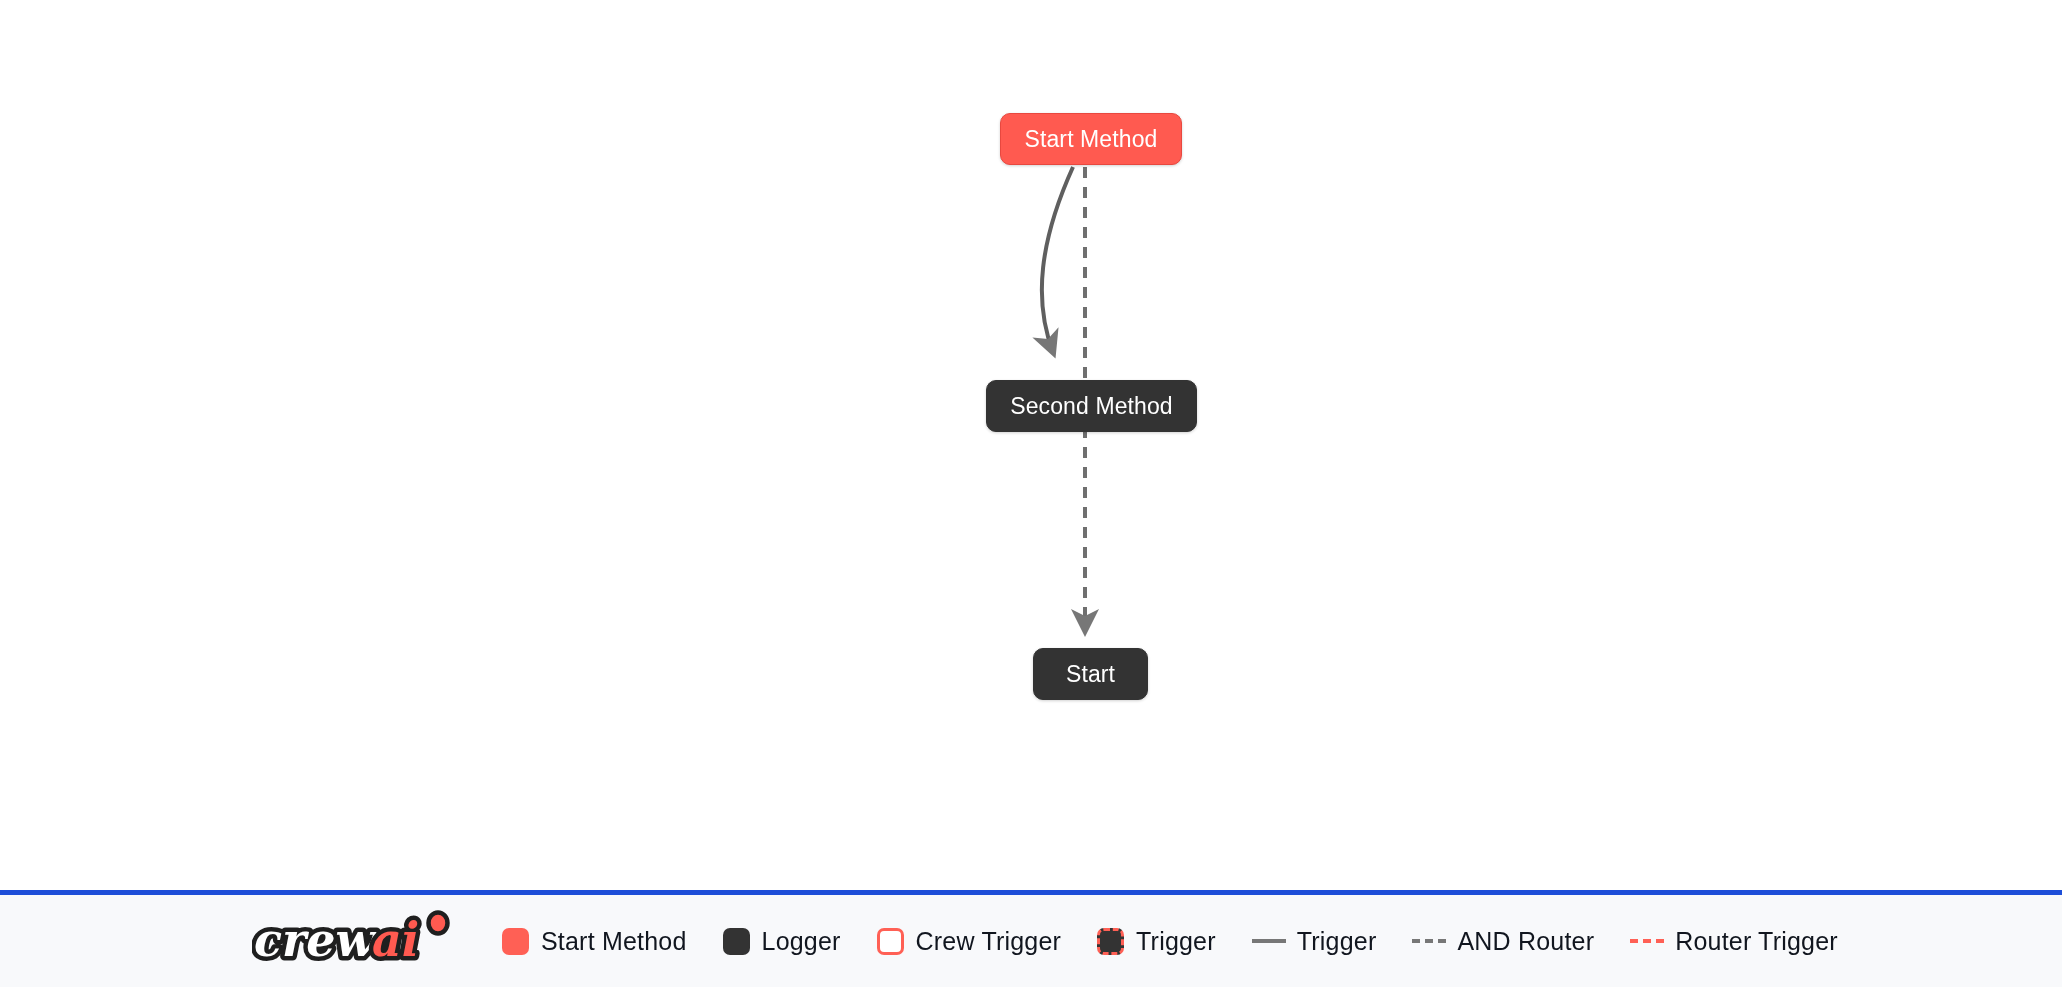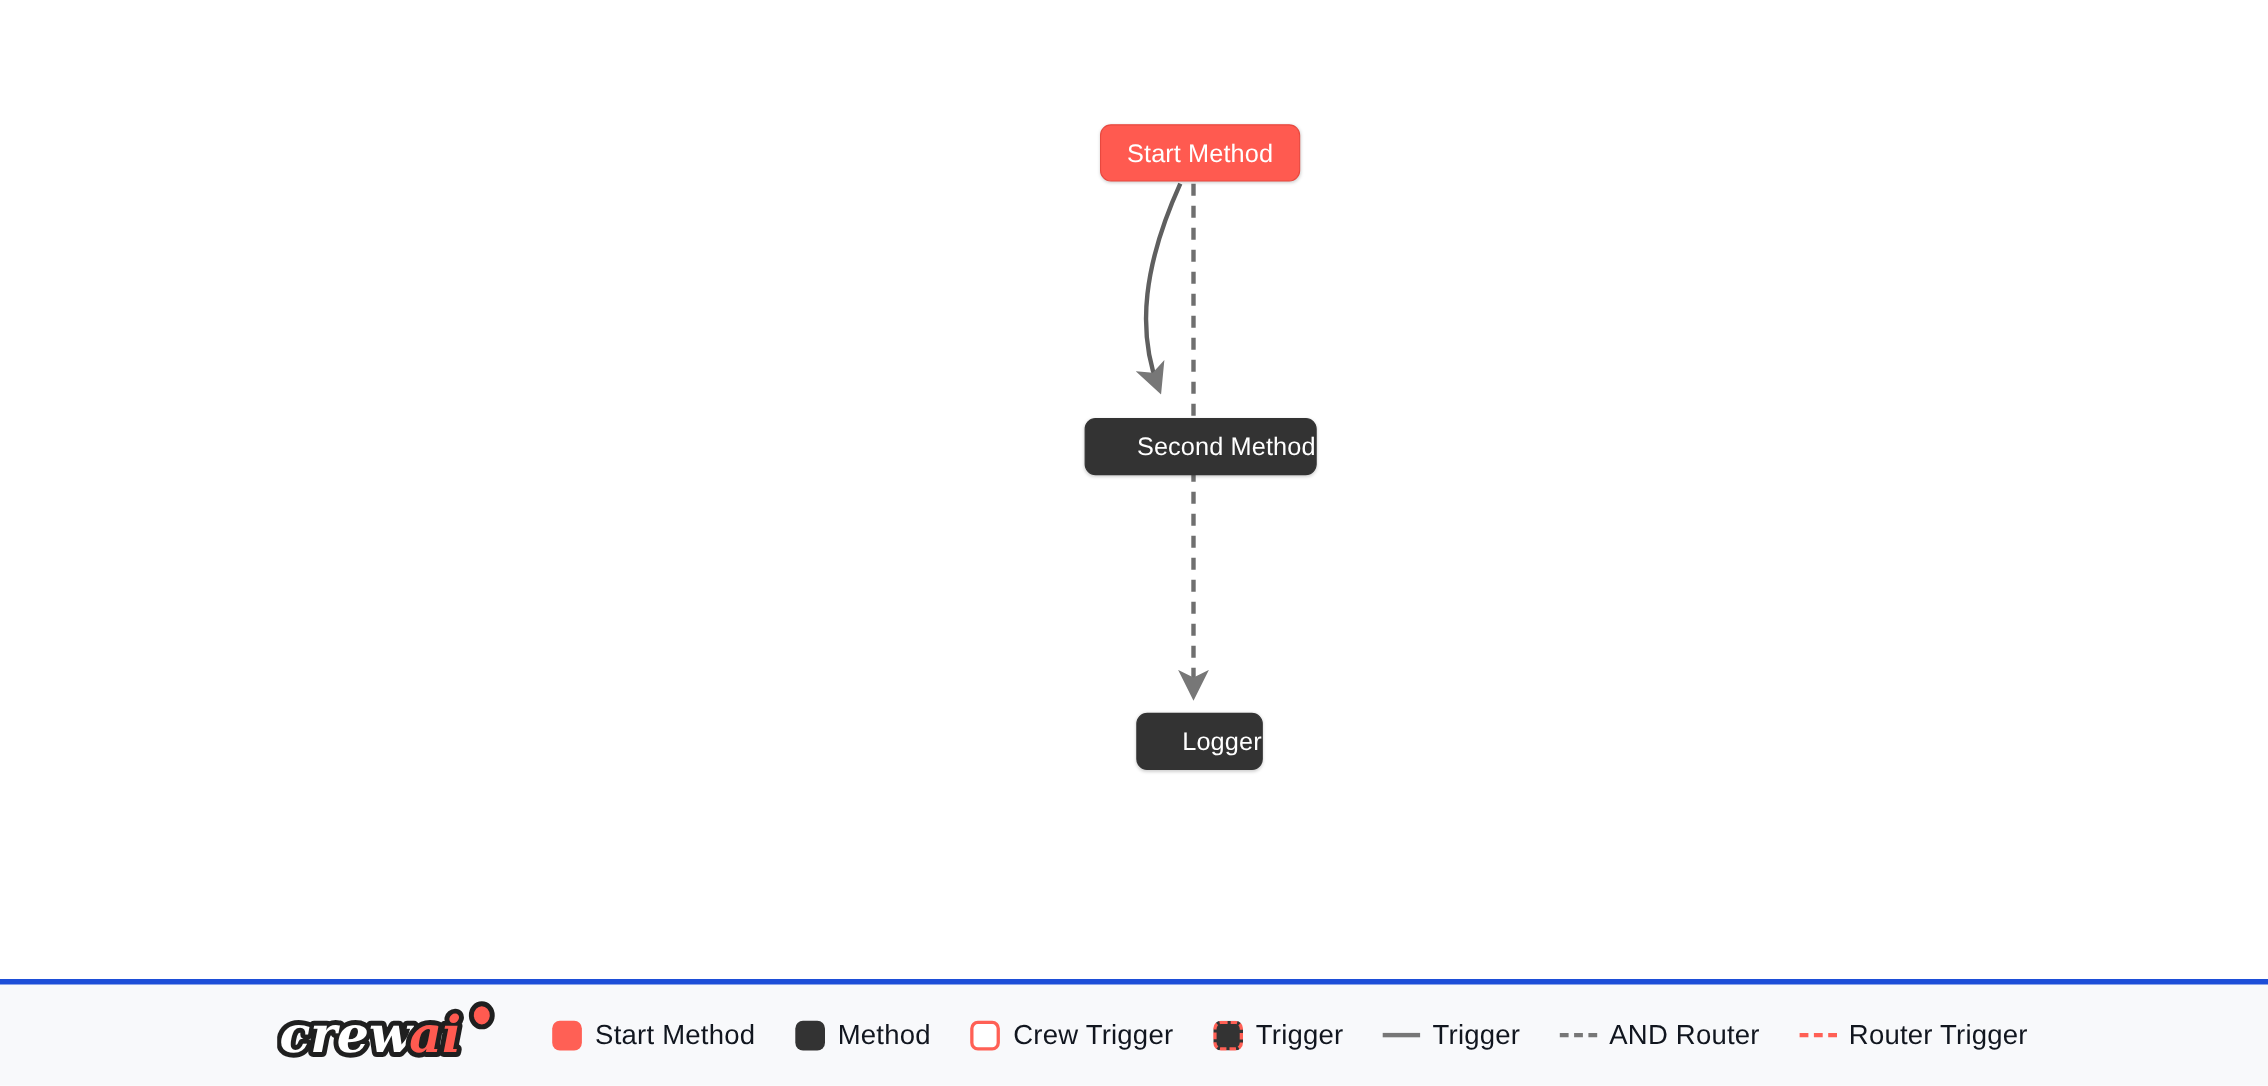--- a/index.html
+++ b/index.html
@@ -50,21 +50,20 @@
     background: #FF5A50;
     border: 1px solid #E8483F;
     color: #ffffff;
     box-shadow: 0 1px 3px rgba(0,0,0,0.18);
   }
   .node-method {
     background: #333333;
     border: 1px solid #333333;
     color: #ffffff;
     box-shadow: 0 1px 3px rgba(0,0,0,0.18);
-    justify-content: flex-end;
   }
 
   
   #legend-bar {
     position: absolute;
     left: 0;
     top: 890px;
     width: 2062px;
     height: 97px;
     background: #F8F9FB;
@@ -142,21 +141,21 @@
 
   <div class="node node-start" style="left:1000px;top:113px;width:182px;height:52px;">
     <span>Start Method</span>
   </div>
 
   <div class="node node-method" style="left:986px;top:380px;width:211px;height:52px;">
     <span>Second Method</span>
   </div>
 
   <div class="node node-method" style="left:1033px;top:648px;width:115px;height:52px;">
-    <span>Logger</span>
+    <span>Start</span>
   </div>
 
 </div>
 
 <div id="legend-bar">
   <div id="legend-inner">
 
     <svg id="crewai-logo" viewBox="0 0 214 62" aria-hidden="true">
       <g transform="translate(2,6)">
         <text x="0" y="40" font-family="DejaVu Serif, serif" font-size="46" font-style="italic" font-weight="bold" stroke="#1f1f1f" stroke-width="9" stroke-linejoin="round" fill="none">crew</text>
@@ -167,21 +166,21 @@
       </g>
     </svg>
 
     <div class="legend-item">
       <span class="sw sw-start"></span>
       <span class="legend-label">Start Method</span>
     </div>
 
     <div class="legend-item">
       <span class="sw sw-method"></span>
-      <span class="legend-label">Method</span>
+      <span class="legend-label">Logger</span>
     </div>
 
     <div class="legend-item">
       <span class="sw sw-crew"></span>
       <span class="legend-label">Crew Trigger</span>
     </div>
 
     <div class="legend-item">
       <span class="sw sw-router"></span>
       <span class="legend-label">Trigger</span>

